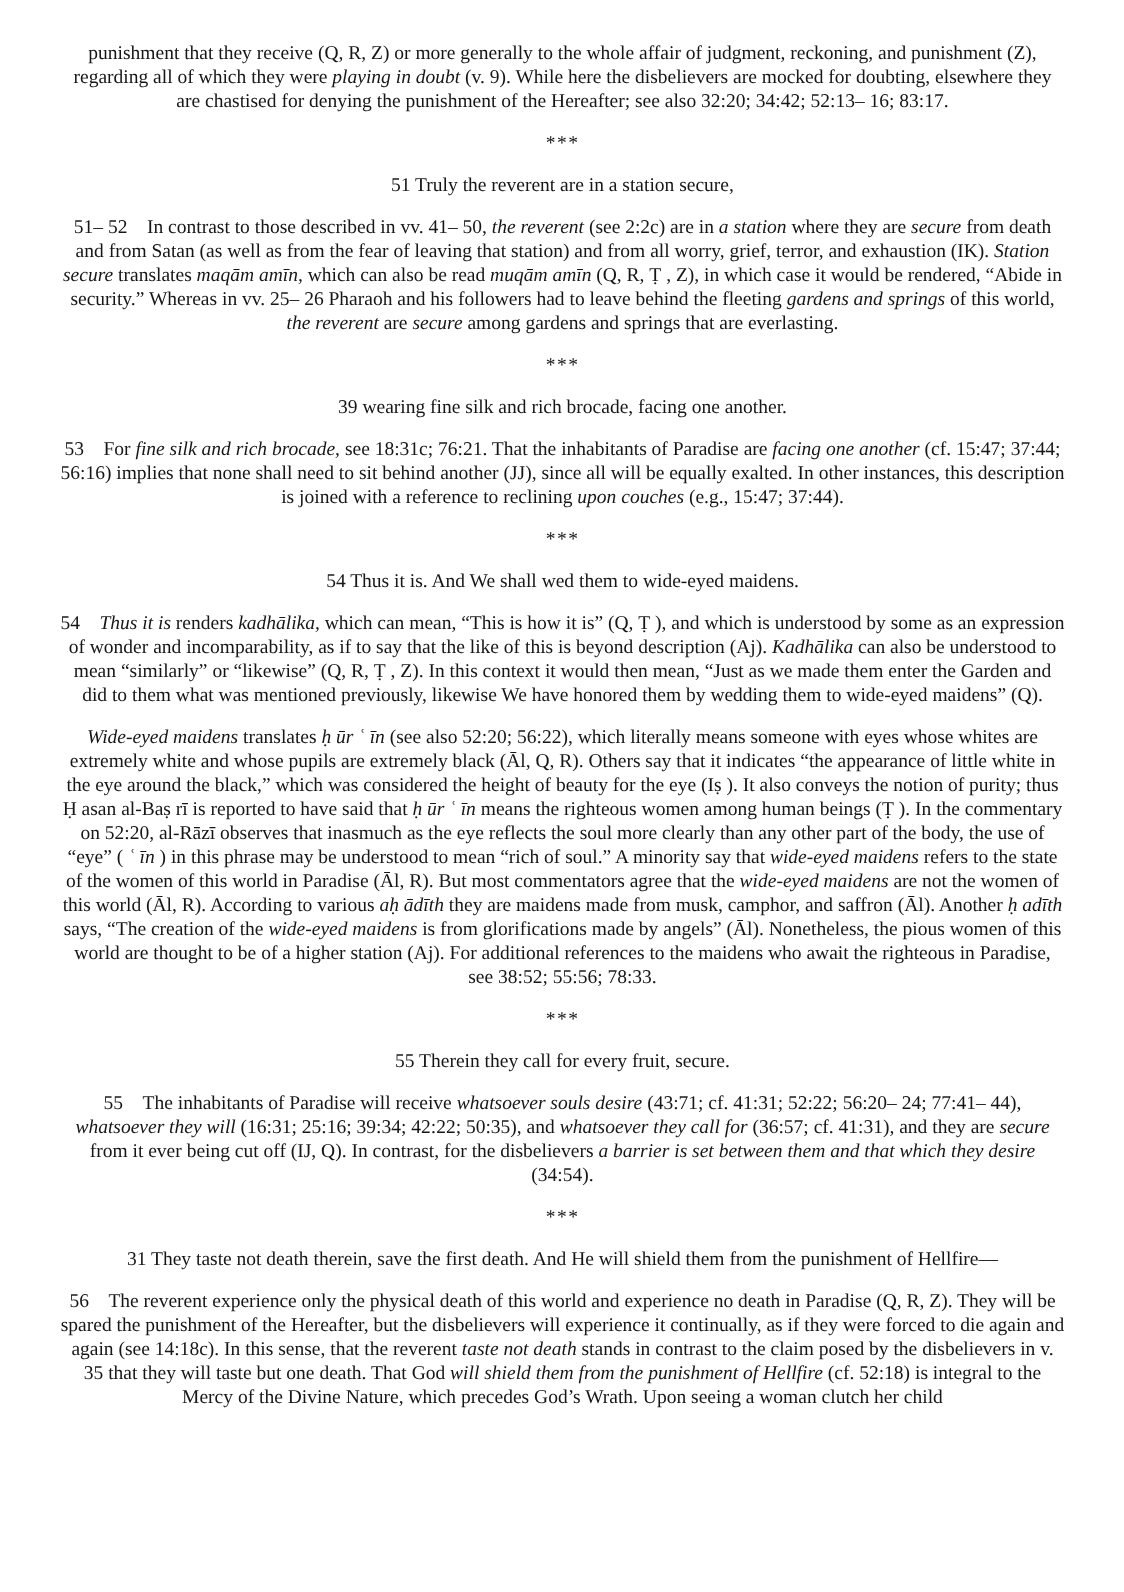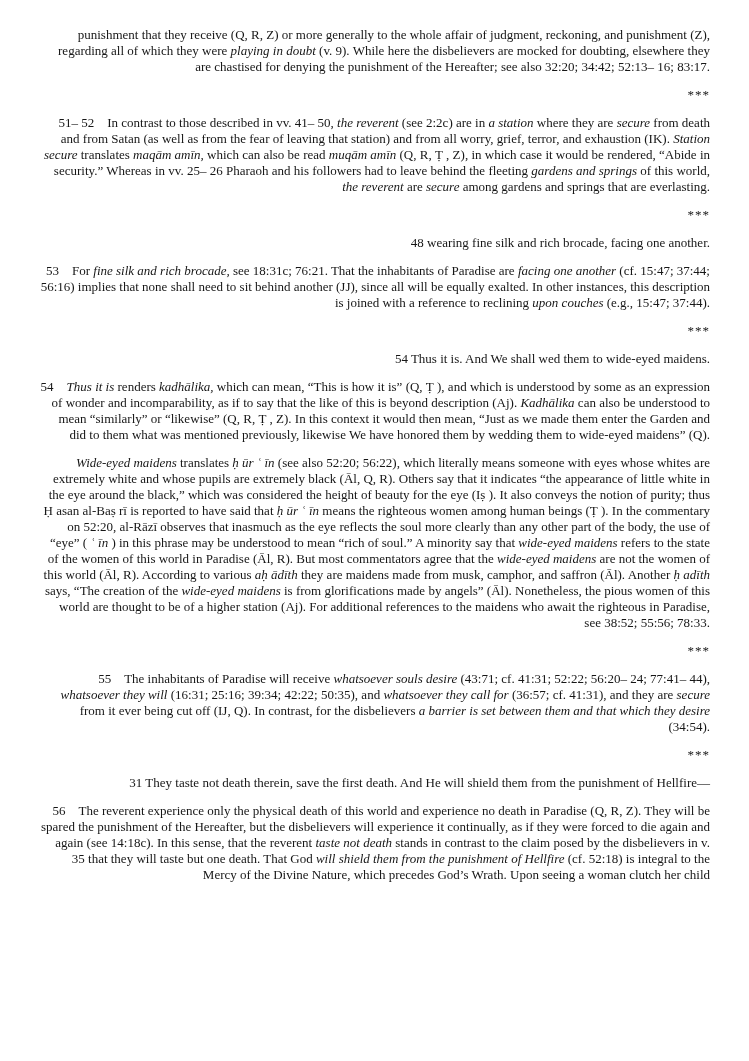--- a/index.html
+++ b/index.html
@@ -15,47 +15,49 @@
   .page {
     box-sizing: border-box;
     width: 749px;
     height: 1061px;
     padding: 27px 39px 0 40px;
     background: #ffffff;
     color: #161616;
     font-family: "Liberation Serif", "DejaVu Serif", serif;
     font-size: 13px;
     line-height: 16px;
-    text-align: right;
+    text-align: center;
   }
   .block {
     margin: 0 0 12px 0;
     white-space: pre-wrap;
   }
   .block em {
     font-style: italic;
   }
   .separator {
     letter-spacing: 1px;
   }
 </style>
 </head>
 <body>
 
 <main class="page">
   <article id="content">
       <div class="block"><span>punishment that they receive (Q, R, Z) or more generally to the whole affair of judgment, reckoning, and punishment (Z), regarding all of which they were </span><em>playing in doubt</em><span> (v. 9). While here the disbelievers are mocked for doubting, elsewhere they are chastised for denying the punishment of the Hereafter; see also 32:20; 34:42; 52:13– 16; 83:17.</span></div>
       <div class="block separator">***</div>
+      <div class="block"><span>51 Truly the reverent are in a station secure,</span></div>
       <div class="block"><span>51– 52 In contrast to those described in vv. 41– 50, </span><em>the reverent</em><span> (see 2:2c) are in </span><em>a station</em><span> where they are </span><em>secure</em><span> from death and from Satan (as well as from the fear of leaving that station) and from all worry, grief, terror, and exhaustion (IK). </span><em>Station secure</em><span> translates </span><em>maqām amīn,</em><span> which can also be read </span><em>muqām amīn</em><span> (Q, R, Ṭ , Z), in which case it would be rendered, “Abide in security.” Whereas in vv. 25– 26 Pharaoh and his followers had to leave behind the fleeting </span><em>gardens and springs</em><span> of this world, </span><em>the reverent</em><span> are </span><em>secure</em><span> among gardens and springs that are everlasting.</span></div>
       <div class="block separator">***</div>
-      <div class="block"><span>48 wearing fine silk and rich brocade, facing one another.</span></div>
+      <div class="block"><span>39 wearing fine silk and rich brocade, facing one another.</span></div>
       <div class="block"><span>53 For </span><em>fine silk and rich brocade,</em><span> see 18:31c; 76:21. That the inhabitants of Paradise are </span><em>facing one another</em><span> (cf. 15:47; 37:44; 56:16) implies that none shall need to sit behind another (JJ), since all will be equally exalted. In other instances, this description is joined with a reference to reclining </span><em>upon couches</em><span> (e.g., 15:47; 37:44).</span></div>
       <div class="block separator">***</div>
       <div class="block"><span>54 Thus it is. And We shall wed them to wide-eyed maidens.</span></div>
       <div class="block"><span>54 </span><em>Thus it is</em><span> renders </span><em>kadhālika,</em><span> which can mean, “This is how it is” (Q, Ṭ ), and which is understood by some as an expression of wonder and incomparability, as if to say that the like of this is beyond description (Aj). </span><em>Kadhālika</em><span> can also be understood to mean “similarly” or “likewise” (Q, R, Ṭ , Z). In this context it would then mean, “Just as we made them enter the Garden and did to them what was mentioned previously, likewise We have honored them by wedding them to wide-eyed maidens” (Q).</span></div>
       <div class="block"><em>Wide-eyed maidens</em><span> translates </span><em>ḥ ūr ʿ īn</em><span> (see also 52:20; 56:22), which literally means someone with eyes whose whites are extremely white and whose pupils are extremely black (Āl, Q, R). Others say that it indicates “the appearance of little white in the eye around the black,” which was considered the height of beauty for the eye (Iṣ ). It also conveys the notion of purity; thus Ḥ asan al-Baṣ rī is reported to have said that </span><em>ḥ ūr ʿ īn</em><span> means the righteous women among human beings (Ṭ ). In the commentary on 52:20, al-Rāzī observes that inasmuch as the eye reflects the soul more clearly than any other part of the body, the use of “eye” ( </span><em>ʿ īn</em><span> ) in this phrase may be understood to mean “rich of soul.” A minority say that </span><em>wide-eyed maidens</em><span> refers to the state of the women of this world in Paradise (Āl, R). But most commentators agree that the </span><em>wide-eyed maidens</em><span> are not the women of this world (Āl, R). According to various </span><em>aḥ ādīth</em><span> they are maidens made from musk, camphor, and saffron (Āl). Another </span><em>ḥ adīth</em><span> says, “The creation of the </span><em>wide-eyed maidens</em><span> is from glorifications made by angels” (Āl). Nonetheless, the pious women of this world are thought to be of a higher station (Aj). For additional references to the maidens who await the righteous in Paradise, see 38:52; 55:56; 78:33.</span></div>
       <div class="block separator">***</div>
+      <div class="block"><span>55 Therein they call for every fruit, secure.</span></div>
       <div class="block"><span>55 The inhabitants of Paradise will receive </span><em>whatsoever souls desire</em><span> (43:71; cf. 41:31; 52:22; 56:20– 24; 77:41– 44), </span><em>whatsoever they will</em><span> (16:31; 25:16; 39:34; 42:22; 50:35), and </span><em>whatsoever they call for</em><span> (36:57; cf. 41:31), and they are </span><em>secure</em><span> from it ever being cut off (IJ, Q). In contrast, for the disbelievers </span><em>a barrier is set between them and that which they desire</em><span> (34:54).</span></div>
       <div class="block separator">***</div>
       <div class="block"><span>31 They taste not death therein, save the first death. And He will shield them from the punishment of Hellfire—</span></div>
       <div class="block"><span>56 The reverent experience only the physical death of this world and experience no death in Paradise (Q, R, Z). They will be spared the punishment of the Hereafter, but the disbelievers will experience it continually, as if they were forced to die again and again (see 14:18c). In this sense, that the reverent </span><em>taste not death</em><span> stands in contrast to the claim posed by the disbelievers in v. 35 that they will taste but one death. That God </span><em>will shield them from the punishment of Hellfire</em><span> (cf. 52:18) is integral to the Mercy of the Divine Nature, which precedes God’s Wrath. Upon seeing a woman clutch her child</span></div>
     </article>
 </main>
 
 </body></html>

